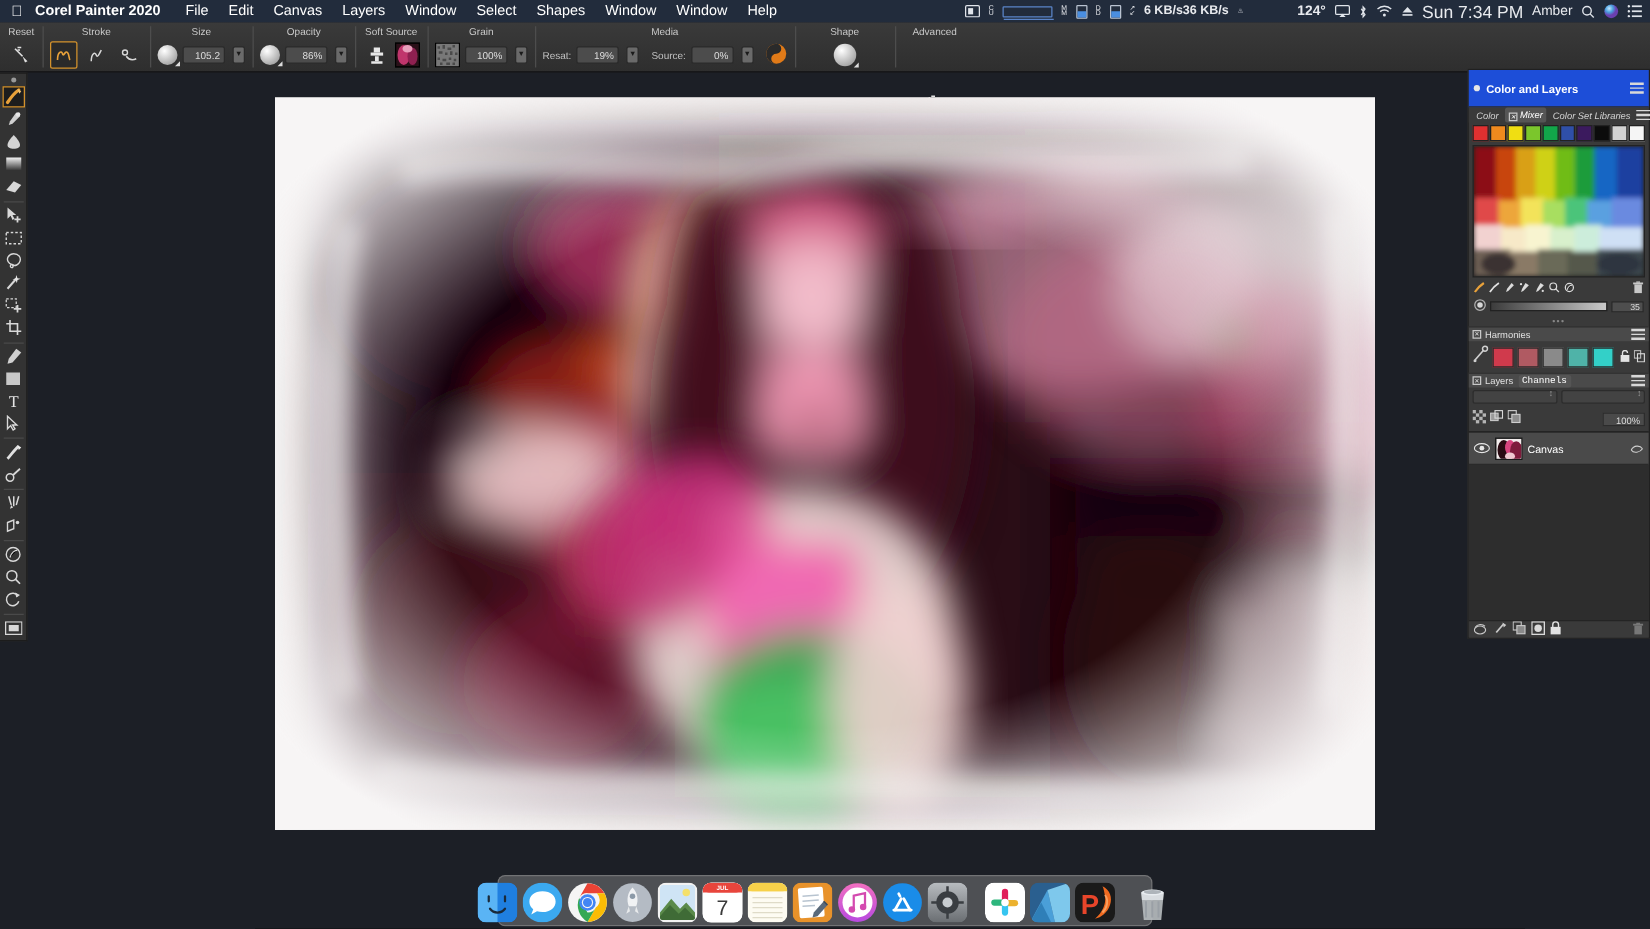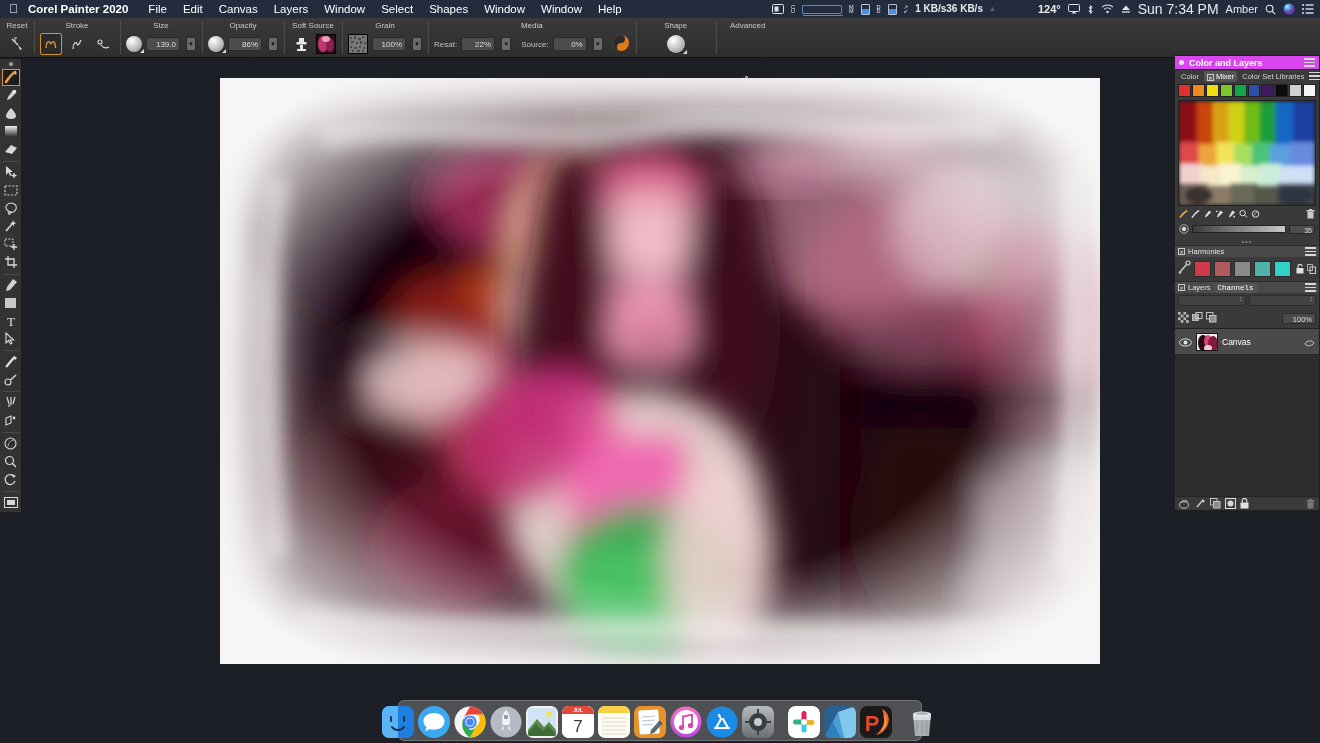--- a/index.html
+++ b/index.html
@@ -76,27 +76,27 @@
   
   .docwrap { position: absolute; left: 220px; top: 78px; width: 880px; height: 586px; background: #fff; }
   .art { position: absolute; inset: 0; overflow: hidden; background: #f4f2f2; }
   .art svg { position: absolute; inset: 0; width: 100%; height: 100%; }
   .sig { position: absolute; bottom: 3px; left: 50%; transform: translateX(-50%);
          font-size: 5px; color: #9b8c8c; letter-spacing: .5px; }
 
   
   .rpanel { position: absolute; left: 1174px; top: 55px; width: 146px; height: 456px;
             background: #3a3a3a; border: 1px solid #202020; display: flex; flex-direction: column; }
-  .ptitle { height: 14px; background: #d946ef; display: flex; align-items: center; padding: 0 4px;
+  .ptitle { height: 30px; background: #1d4ed8; display: flex; align-items: center; padding: 0 4px;
             color: #fff; font-size: 9px; font-weight: bold; border-bottom: 1px solid #2a2a2a; }
   .ptitle .pdot { width: 5px; height: 5px; border-radius: 50%; background: #e6e6e6; margin-right: 5px; }
   .hamb { margin-left: auto; display: flex; flex-direction: column; gap: 2px; }
   .hamb i { display: block; width: 11px; height: 1.5px; background: #d8d8d8; }
   .tabrow { height: 12px; display: flex; align-items: center; gap: 2px; padding: 1px 3px;
-            background: #3a3a3a; }
+            background: #3a3a3a; font-style: italic; }
   .tab { font-size: 7.5px; color: #d2d2d2; padding: 1px 3px; border-radius: 2px; white-space: nowrap; }
   .tab.on { background: #555; color: #fff; }
   .tab .x { display: inline-block; width: 7px; height: 7px; border: 1px solid #c8c8c8;
             font-size: 5px; line-height: 6px; text-align: center; margin-right: 2px; vertical-align: -1px; }
   .swrow { display: flex; padding: 2px 3px; gap: 1px; }
   .sw { width: 13px; height: 13px; border: 1px solid #222; }
   .mixpad { margin: 1px 3px; height: 106px; border: 1px solid #222; position: relative; overflow: hidden; }
   .mixtools { display: flex; align-items: center; gap: 3px; padding: 2px 4px; height: 13px; }
   .mixtools .mt { width: 9px; height: 9px; display:flex; align-items:center; justify-content:center; }
   .sliderow { display: flex; align-items: center; gap: 3px; padding: 0 4px 1px; }
@@ -171,21 +171,21 @@
       <span class="tr">
           <span class="tiny2" style="line-height:4.5px;">D<br>D</span>
         </span>
       <span class="tr vbat">
           <i></i>
         </span>
       <span class="tr">
           <span class="tiny2" style="line-height:4.5px;">↗<br>↙</span>
         </span>
       <span class="tr netspd">
-        <span>1 KB/s</span>
+        <span>6 KB/s</span>
           <br>
         <span>36 KB/s</span>
       </span>
       <span class="tr">
           <span class="tiny2" style="line-height:4.5px;">♨</span>
         </span>
       <span class="tr" style="font-size:11px;font-weight:bold;margin-left:36px;">124°</span>
       <span class="tr">
         <svg width="12" height="10" viewBox="0 0 12 10">
             <rect x="0.5" y="0.5" width="11" height="7" rx="1" fill="none" stroke="#e0e4ea"></rect>
@@ -280,21 +280,21 @@
               <path d="M6 8 C9 12 12 11 14 10" stroke="#d8d8d8" stroke-width="1.2" fill="none"></path>
             </svg>
         </span>
       </div>
     </div>
 
     <div class="pgroup">
       <div class="ghead">Size</div>
       <div class="grow">
         <span class="knob"></span>
-        <span class="numfield">139.0</span>
+        <span class="numfield">105.2</span>
         <span class="spin">▼</span>
       </div>
     </div>
 
     <div class="pgroup">
       <div class="ghead">Opacity</div>
       <div class="grow">
         <span class="knob"></span>
         <span class="numfield">86%</span>
         <span class="spin">▼</span>
@@ -350,21 +350,21 @@
         </span>
         <span class="numfield">100%</span>
         <span class="spin">▼</span>
       </div>
     </div>
 
     <div class="pgroup">
       <div class="ghead">Media</div>
       <div class="grow">
         <span class="fldlbl">Resat:</span>
-        <span class="numfield">22%</span>
+        <span class="numfield">19%</span>
         <span class="spin">▼</span>
         <span class="fldlbl" style="margin-left:6px;">Source:</span>
         <span class="numfield">0%</span>
         <span class="spin">▼</span>
         <span style="margin-left:5px;">
           <svg width="18" height="18" viewBox="0 0 18 18">
               <circle cx="9" cy="9" r="8" fill="#e07a18"></circle>
               <path d="M9 1 A8 8 0 0 0 9 17 A4 4 0 0 1 9 9 A4 4 0 0 0 9 1" fill="#2a2a2a"></path>
             </svg>
         </span>

